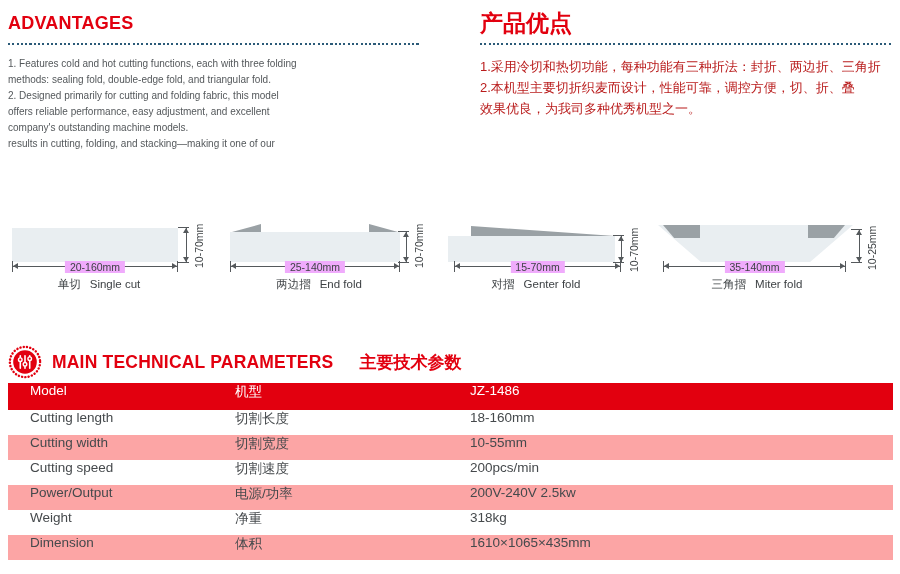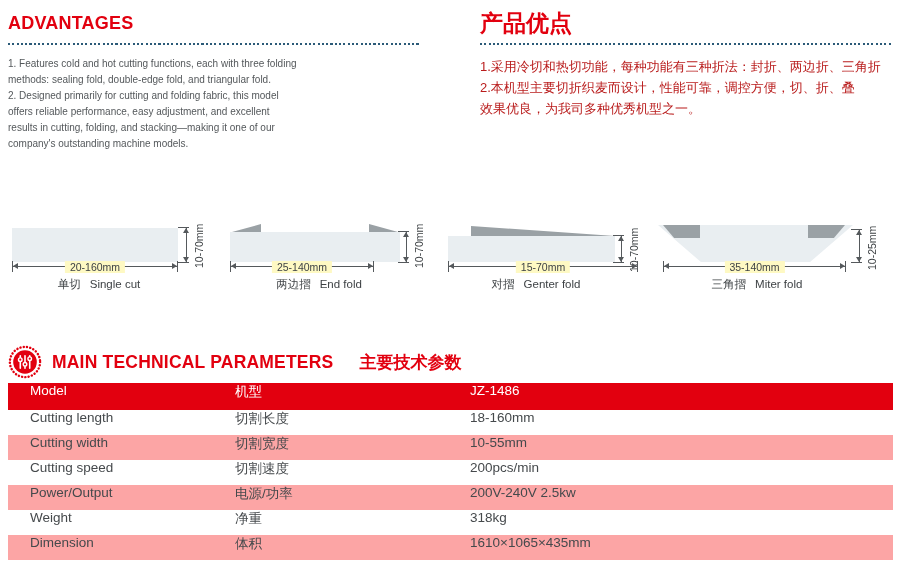--- a/index.html
+++ b/index.html
@@ -34,29 +34,29 @@
   #fig2 .tri-r { left:141px;top:14px; width:29px; height:8px; clip-path:polygon(0 0,100% 100%,0 100%); }
   #fig3 .shape { left:3px; top:26px; width:167px; height:26px; }
   #fig3 .wedge { left:26px; top:16px; width:144px; height:10px; clip-path:polygon(0 0,100% 100%,0 100%); }
   #fig4 .shape { left:3px; top:15px; width:195px; height:37px; clip-path:polygon(0 0,100% 0,78% 100%,22% 100%); }
   #fig4 .flap-l { left:8px;  top:15px; width:37px; height:13px; clip-path:polygon(0 0,100% 0,100% 100%,30% 100%); }
   #fig4 .flap-r { left:153px;top:15px; width:37px; height:13px; clip-path:polygon(0 0,100% 0,70% 100%,0 100%); }
 
   
   .hdim { position:absolute; height:12px; }
   #fig1 .hdim { left:4px; top:51px; width:166px; }
-  #fig2 .hdim { left:2px; top:51px; width:144px; }
-  #fig3 .hdim { left:3px; top:51px; width:190px; }
+  #fig2 .hdim { left:2px; top:51px; width:170px; }
+  #fig3 .hdim { left:9px; top:51px; width:167px; }
   #fig4 .hdim { left:8px; top:51px; width:183px; }
   .hline { position:absolute; top:5px; left:1px; right:1px; height:1px; background:#55595c; }
   .hline::before { content:""; position:absolute; left:0; top:-3px; border-top:3px solid transparent; border-bottom:3px solid transparent; border-right:5px solid #55595c; }
   .hline::after  { content:""; position:absolute; right:0; top:-3px; border-top:3px solid transparent; border-bottom:3px solid transparent; border-left:5px solid #55595c; }
   .htick { position:absolute; width:1px; height:11px; top:0; background:#55595c; }
   .htick.tl { left:0; } .htick.tr { right:0; }
-  .hlabel { position:absolute; left:50%; top:50%; transform:translate(-50%,-50%); background:#fef9c3; padding:0 5px; font-size:10.5px; color:#3e4245; white-space:nowrap; }
+  .hlabel { position:absolute; left:50%; top:50%; transform:translate(-50%,-50%); background:#f0abfc; padding:0 5px; font-size:10.5px; color:#3e4245; white-space:nowrap; }
 
   
   .vdim { position:absolute; width:1px; background:#55595c; }
   #fig1 .vdim { left:178px; top:18px; height:34px; }
   #fig2 .vdim { left:178px; top:22px; height:30px; }
   #fig3 .vdim { left:176px; top:26px; height:26px; }
   #fig4 .vdim { left:204px; top:20px; height:32px; }
   .vdim::before { content:""; position:absolute; top:0; left:-3px; border-left:3px solid transparent; border-right:3px solid transparent; border-bottom:5px solid #55595c; }
   .vdim::after  { content:""; position:absolute; bottom:0; left:-3px; border-left:3px solid transparent; border-right:3px solid transparent; border-top:5px solid #55595c; }
   .vtick { position:absolute; width:11px; height:1px; left:-8px; background:#55595c; }
@@ -96,22 +96,22 @@
 
   <div class="top">
     <section class="col-en">
       <h2 class="sec-title-en">ADVANTAGES</h2>
       <div class="dotline"></div>
       <div class="body-en">
         <div>1. Features cold and hot cutting functions, each with three folding</div>
         <div>methods: sealing fold, double-edge fold, and triangular fold.</div>
         <div>2. Designed primarily for cutting and folding fabric, this model</div>
         <div>offers reliable performance, easy adjustment, and excellent</div>
+        <div>company's outstanding machine models.</div>
         <div>results in cutting, folding, and stacking—making it one of our</div>
-        <div>company's outstanding machine models.</div>
       </div>
     </section>
     <section class="col-cn">
       <h2 class="sec-title-cn">产品优点</h2>
       <div class="dotline"></div>
       <div class="body-cn">
         <div>1.采用冷切和热切功能，每种功能有三种折法：封折、两边折、三角折</div>
         <div>2.本机型主要切折织麦而设计，性能可靠，调控方便，切、折、叠</div>
         <div>效果优良，为我司多种优秀机型之一。</div>
       </div>

